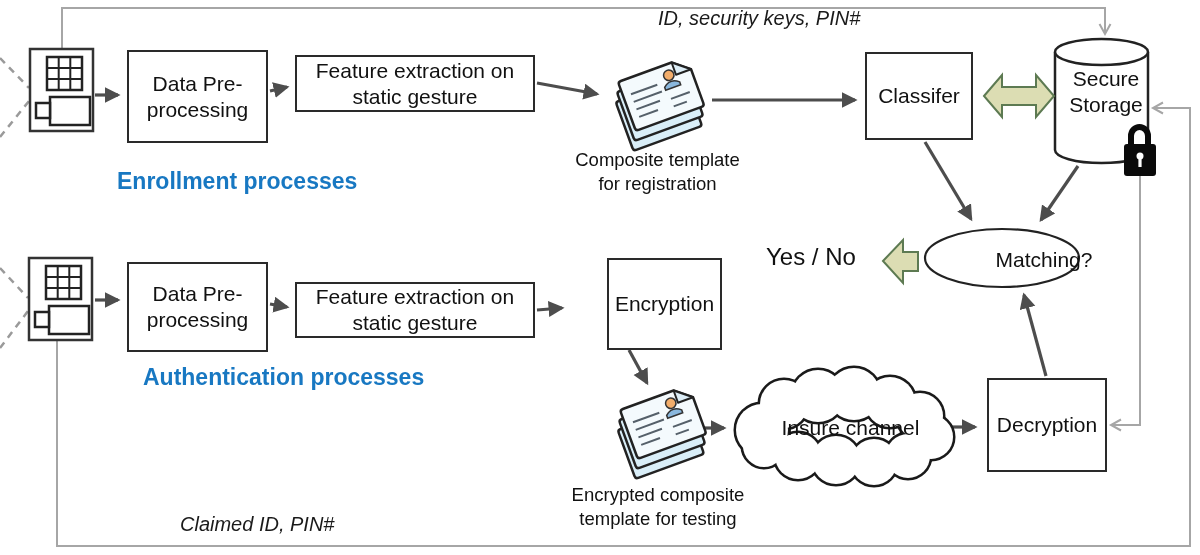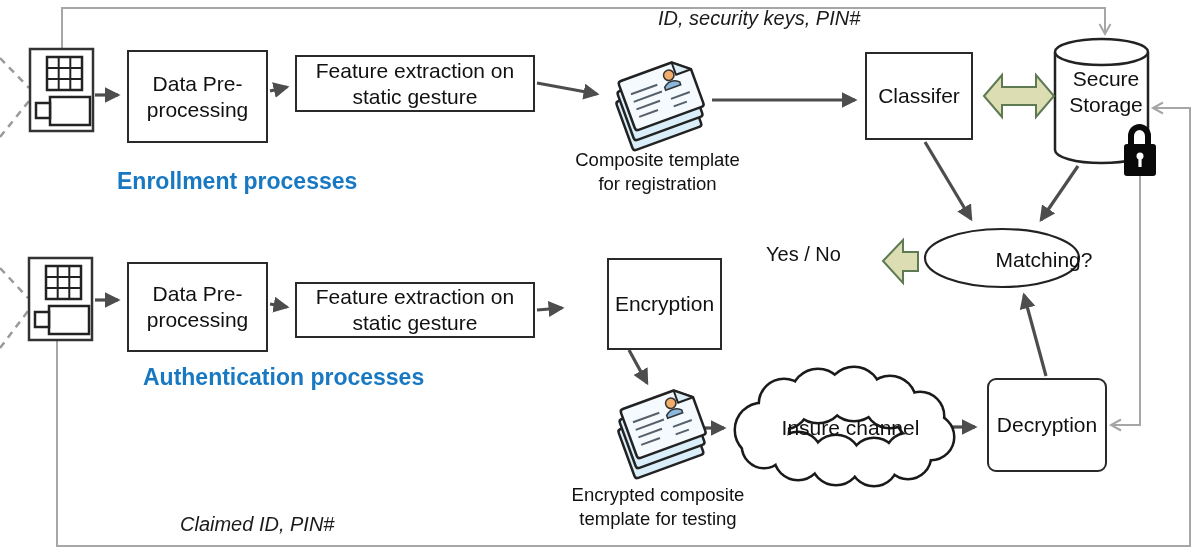--- a/index.html
+++ b/index.html
@@ -11,21 +11,21 @@
   .box{
     position:absolute;background:#fff;border:2.5px solid #2a2a2a;
     display:flex;align-items:center;justify-content:center;box-sizing:border-box;z-index:2;
   }
   .box span{white-space:pre-line;text-align:center;line-height:1.22;font-size:21px;color:#111;}
   .lbl{position:absolute;z-index:3;}
   .note{font-style:italic;font-size:20px;color:#1a1a1a;}
   .section{font-weight:bold;font-size:23px;color:#1878c2;}
   .caption{font-size:18.5px;line-height:1.28;text-align:center;white-space:pre-line;color:#111;}
   .shape-label{font-size:21px;text-align:center;white-space:pre-line;line-height:1.22;color:#111;}
-  .yesno{font-size:20px;color:#111;}
+  .yesno{font-size:24px;color:#111;}
 </style>
 </head>
 <body>
 
 <div id="canvas">
 
   <svg id="layer-svg" width="1200" height="555" viewBox="0 0 1200 555">
     <defs>
       <marker id="ah" markerWidth="6" markerHeight="6" refX="4.2" refY="2.5" orient="auto" markerUnits="strokeWidth">
         <path d="M0,0 L5,2.5 L0,5 Z" fill="#4d4d4d"></path>
@@ -156,21 +156,21 @@
     <span>Data Pre-
 processing</span>
   </div>
   <div class="box" style="left:295px;top:282px;width:240px;height:56px;">
     <span>Feature extraction on
 static gesture</span>
   </div>
   <div class="box" style="left:570px;top:258px;width:115px;height:92px;margin-left:37px;">
     <span>Encryption</span>
   </div>
-  <div class="box" style="left:987px;top:378px;width:120px;height:94px;border-radius:9px;">
+  <div class="box" style="left:987px;top:378px;width:120px;height:94px;">
     <span>Decryption</span>
   </div>
 
   <div class="lbl shape-label" style="left:1056px;top:66px;width:100px;">Secure
 Storage</div>
   <div class="lbl shape-label" style="left:969px;top:247px;width:150px;">Matching?</div>
   <div class="lbl shape-label" style="left:758px;top:415px;width:185px;">Insure channel</div>
 
   <div class="lbl note" style="left:658px;top:7px;">ID, security keys, PIN#</div>
   <div class="lbl note" style="left:180px;top:513px;">Claimed ID, PIN#</div>

